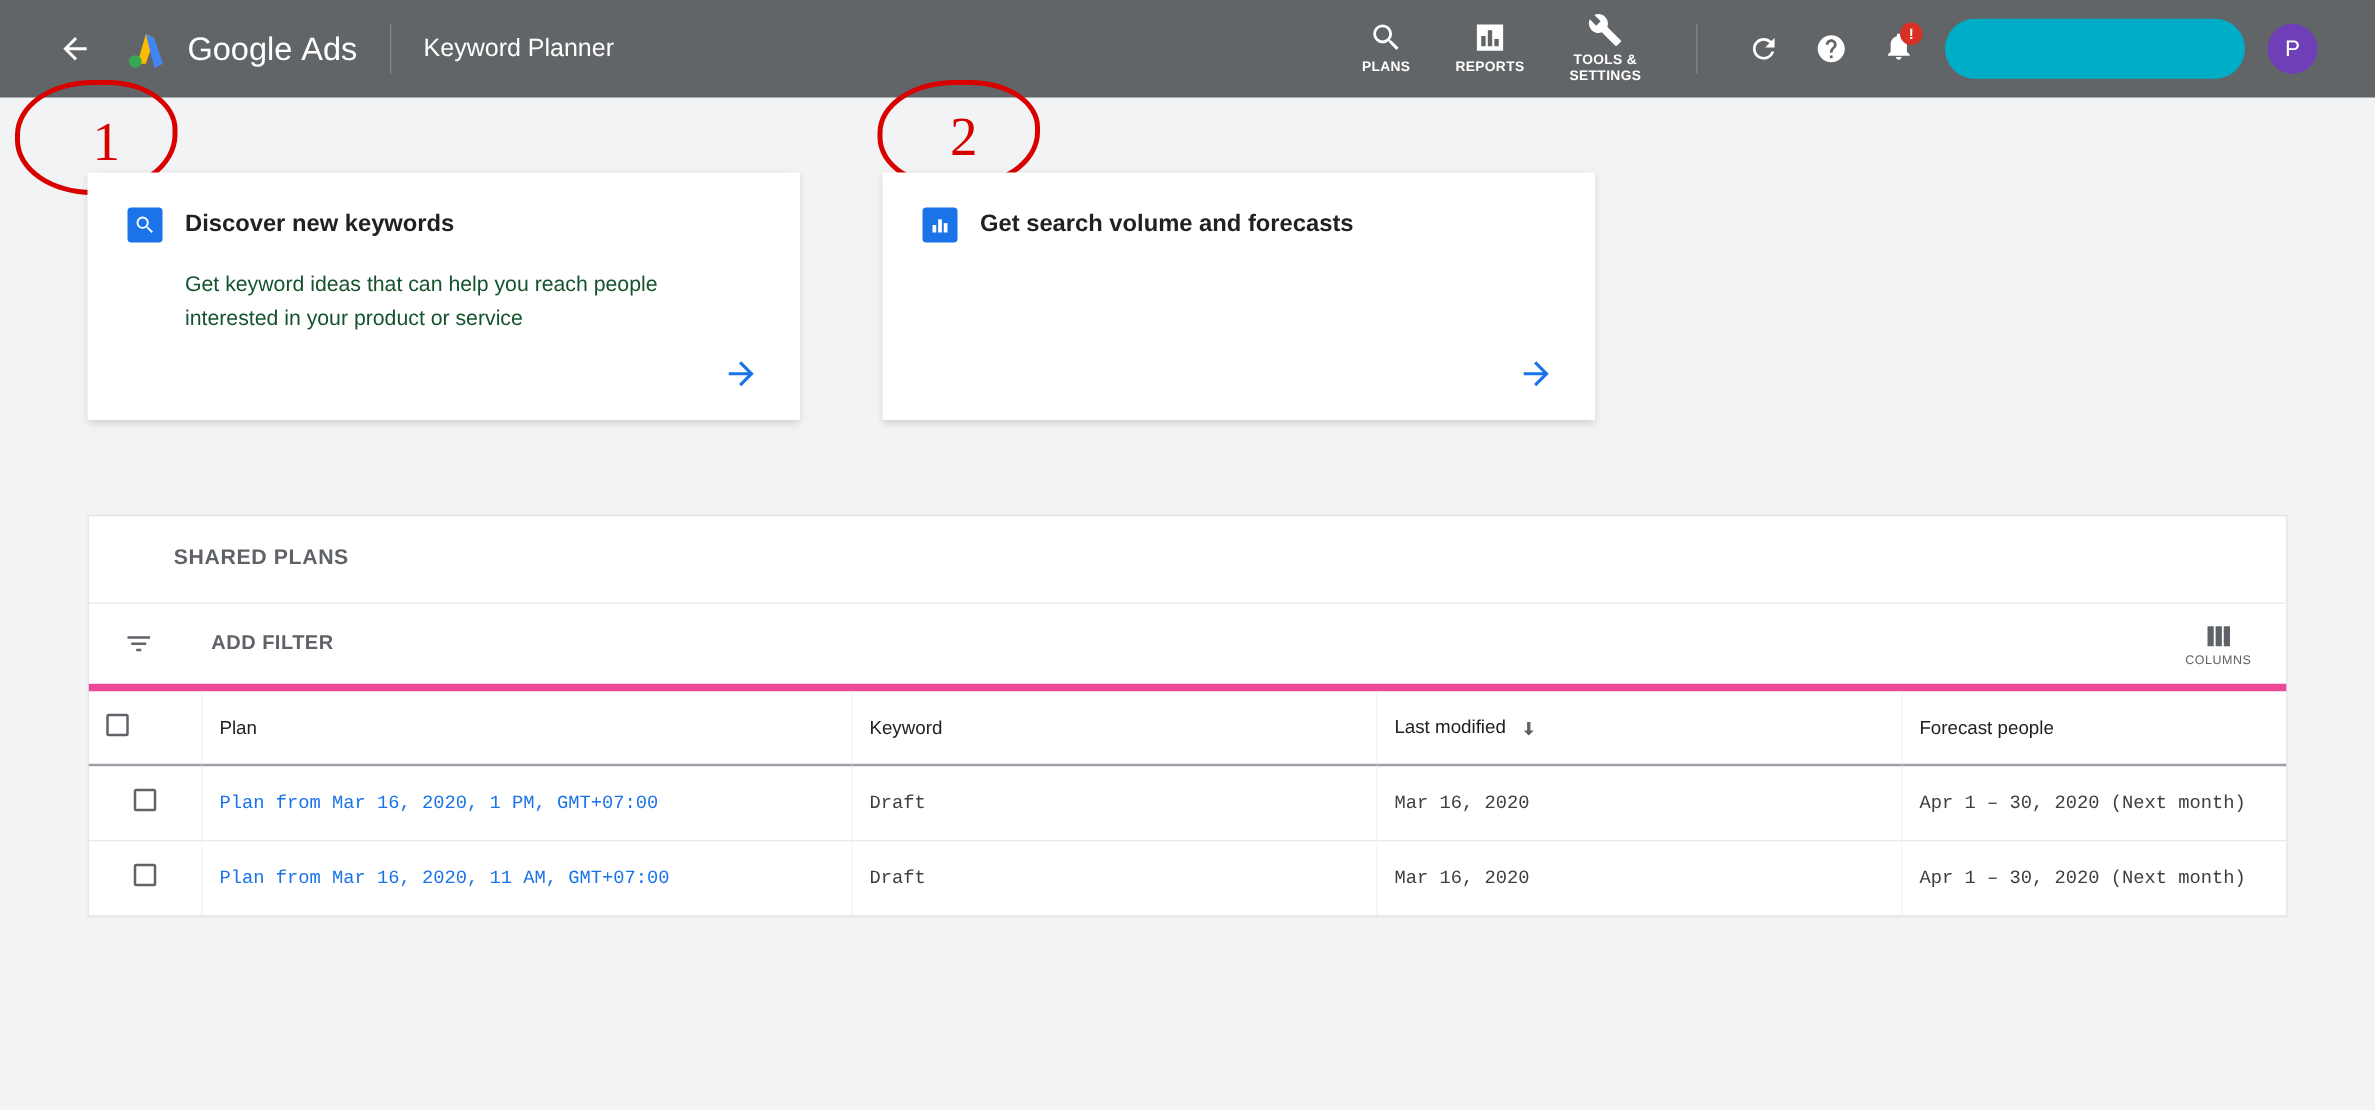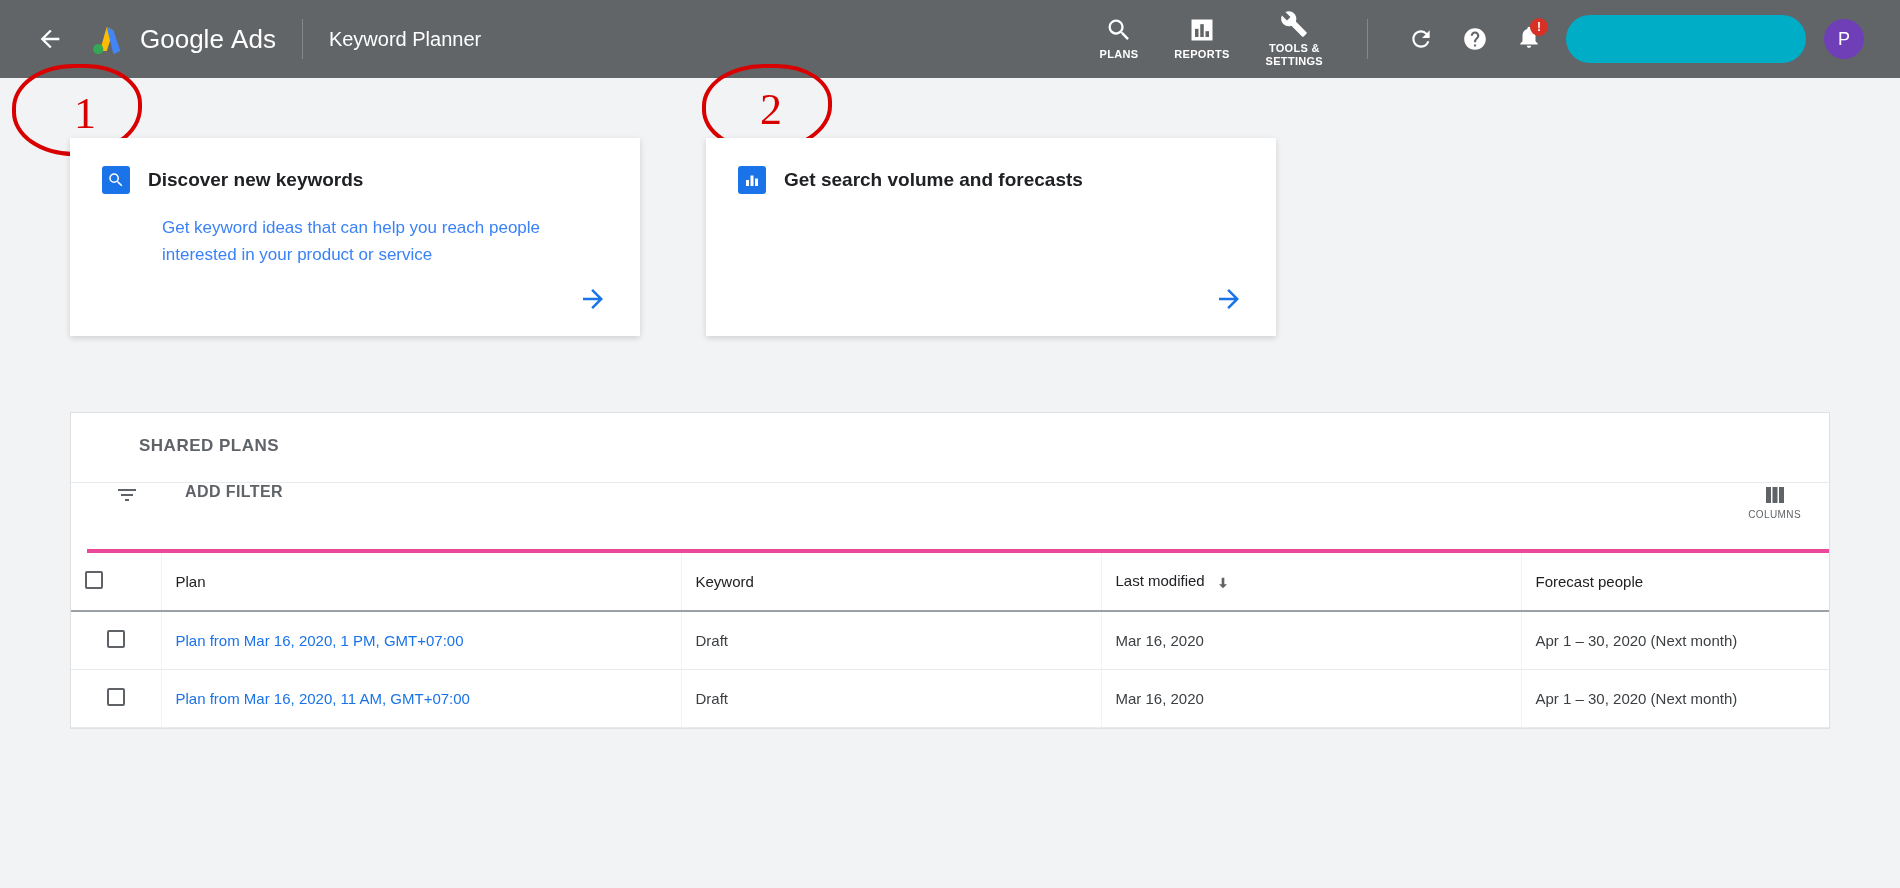--- a/index.html
+++ b/index.html
@@ -1,19 +1,19 @@
 <!DOCTYPE html>
 <html><head>
 <meta charset="utf-8">
 <style>
   * { box-sizing: border-box; margin: 0; padding: 0; }
   body { font-family: Arial, Helvetica, sans-serif; background: #f1f3f4; width: 1900px; height: 888px; overflow: hidden; }
 
   
-  .topbar { display: flex; align-items: center; background: #626567; height: 78px; color: #fff; padding: 0 36px; }
+  .topbar { display: flex; align-items: center; background: #626567; height: 78px; color: #fff; padding: 0 46px; }
   .back-arrow { width: 28px; height: 28px; fill: #fff; cursor: pointer; margin-right: 24px; }
   .logo-triangle { width: 34px; height: 34px; margin-right: 18px; }
   .brand-title { font-size: 26px; font-weight: 400; }
   .brand-title .thin { font-weight: 300; }
   .vbar { width: 1px; height: 40px; background: #888; margin: 0 26px; }
   .page-title { font-size: 20px; font-weight: 400; }
   .spacer { flex: 1; }
   .top-action { display: flex; flex-direction: column; align-items: center; margin: 0 18px; cursor: pointer; }
   .top-action svg { width: 28px; height: 28px; fill: #fff; }
   .top-action-label { font-size: 11px; font-weight: 700; margin-top: 4px; letter-spacing: .3px; text-align: center; line-height: 1.2; }
@@ -23,49 +23,49 @@
   .redact { width: 240px; height: 48px; background: #00adc7; border-radius: 24px; margin: 0 10px; }
   .avatar { width: 40px; height: 40px; background: #6f3fb8; border-radius: 50%; display: flex; align-items: center; justify-content: center; font-size: 18px; font-weight: 400; color: #fff; margin-left: 8px; }
 
   
   .cards-row { display: flex; gap: 66px; padding: 60px 0 0 70px; }
   .card { width: 570px; height: 198px; background: #fff; box-shadow: 0 2px 6px rgba(0,0,0,.15); padding: 28px 32px; position: relative; cursor: pointer; }
   .card-title-row { display: flex; align-items: center; gap: 18px; }
   .card-icon-box { width: 28px; height: 28px; background: #1a73e8; border-radius: 3px; display: flex; align-items: center; justify-content: center; }
   .card-icon-box svg { width: 18px; height: 18px; fill: #fff; }
   .card-title { font-size: 19px; font-weight: 700; color: #202124; }
-  .card-desc { font-size: 17px; color: #3b82f6; margin: 20px 0 0 60px; line-height: 1.6; max-width: 450px; }
+  .card-desc { font-size: 17px; color: #14532d; margin: 20px 0 0 46px; line-height: 1.6; max-width: 450px; }
   .card-arrow { position: absolute; right: 32px; bottom: 22px; width: 30px; height: 30px; fill: #1a73e8; }
 
   
   .annotation { position: absolute; color: #d90000; font-size: 44px; font-family: 'Comic Sans MS', cursive; font-weight: 400; }
   .annotation .circle { position: absolute; border: 4px solid #d90000; border-radius: 50% 45% 55% 50%; }
   #ann1 { left: 30px; top: 78px; }
   #ann1 .circle { width: 130px; height: 92px; left: -18px; top: -14px; }
   #ann1 .num { position: relative; left: 44px; top: 10px; }
   #ann2 { left: 720px; top: 78px; }
   #ann2 .circle { width: 130px; height: 88px; left: -18px; top: -14px; }
   #ann2 .num { position: relative; left: 40px; top: 6px; }
 
   
   .plans-wrap { margin: 76px 70px 0 70px; background: #fff; border: 1px solid #e0e0e0; }
   .tabs-row { display: flex; border-bottom: 1px solid #e8eaed; height: 70px; padding: 0 20px; }
   .tab { display: flex; align-items: center; justify-content: center; padding: 0 48px; font-size: 17px; font-weight: 700; letter-spacing: .5px; color: #5f6368; cursor: pointer; border-bottom: 3px solid transparent; }
   .tab.active { color: #1a73e8; border-bottom-color: #1a73e8; }
 
-  .filter-row { display: flex; align-items: flex-start; height: 70px; padding: 0 28px; border-bottom: 4px solid #ec4899; margin-left: 16px; }
+  .filter-row { display: flex; align-items: center; height: 70px; padding: 0 28px; border-bottom: 6px solid #ec4899; }
   .filter-icon { width: 24px; height: 24px; fill: #5f6368; margin-right: 46px; }
   .add-filter { font-size: 16px; font-weight: 700; color: #5f6368; letter-spacing: .4px; cursor: pointer; }
   .columns-btn { margin-left: auto; display: flex; flex-direction: column; align-items: center; cursor: pointer; }
   .columns-btn svg { width: 24px; height: 24px; fill: #5f6368; }
   .columns-btn span { font-size: 10px; color: #5f6368; letter-spacing: .4px; margin-top: 2px; }
 
   table.plans { width: 100%; border-collapse: collapse; }
   .plans th { text-align: left; font-size: 15px; font-weight: 400; color: #202124; padding: 18px 14px; border-bottom: 2px solid #9aa0a6; }
-  .plans td { font-size: 15px; color: #3c4043; padding: 18px 14px; border-bottom: 1px solid #e8eaed; }
+  .plans td { font-size: 15px; color: #3c4043; padding: 18px 14px; border-bottom: 1px solid #e8eaed; font-family: Liberation Mono, monospace; }
   .plans td.link a { color: #1a73e8; text-decoration: none; }
   .chk { width: 18px; height: 18px; border: 2px solid #5f6368; border-radius: 2px; display: inline-block; cursor: pointer; }
   .col-chk { width: 90px; text-align: center; }
   .col-plan { width: 520px; }
   .col-status { width: 420px; }
   .col-mod { width: 420px; }
   .sort-down { width: 16px; height: 16px; fill: #5f6368; vertical-align: middle; margin-left: 6px; }
   .plans th, .plans td { border-right: 0; }
   .plans tr td:not(:first-child), .plans tr th:not(:first-child) { border-left: 1px solid #f1f3f4; }
 </style>

